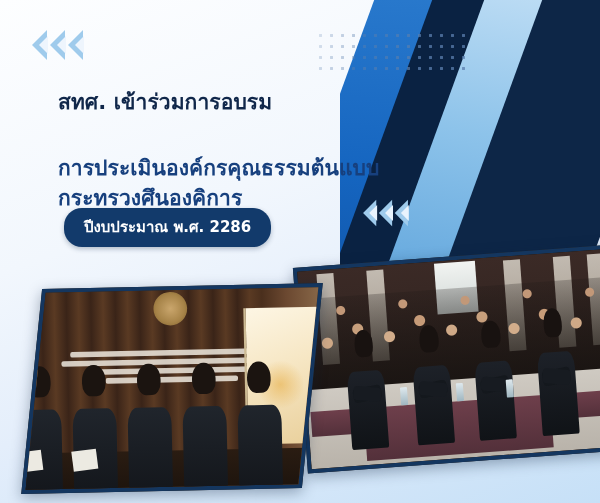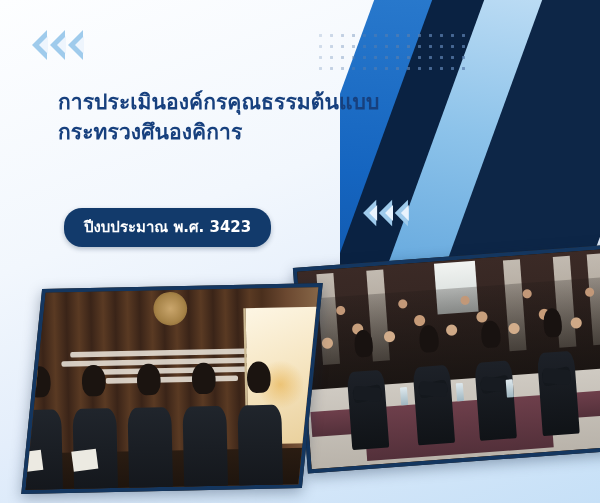--- a/index.html
+++ b/index.html
@@ -88,21 +88,21 @@
   
   #headline { position: absolute; left: 58px; top: 88px; width: 340px; }
   .hl {
     font-size: 21px;
     font-weight: 700;
     line-height: 1.42;
     letter-spacing: .1px;
     white-space: nowrap;
   }
   .hl-1 { color: #10274a; }
-  .hl-2 { color: #17407e; }
+  .hl-2 { color: #17407e; margin-top: 36px; }
   .hl-3 { color: #17407e; }
 
   
   #year-badge {
     position: absolute;
     left: 64px; top: 208px;
     background: #123a6b;
     color: #ffffff;
     font-size: 15px;
     font-weight: 700;
@@ -329,25 +329,26 @@
     <span class="chev"></span>
   </div>
 
   <div class="chevrons" id="chevrons-mid">
     <span class="chev"></span>
     <span class="chev"></span>
     <span class="chev"></span>
   </div>
 
   <div id="headline">
+    <div class="hl hl-1">สทศ. เข้าร่วมการอบรม</div>
     <div class="hl hl-2">การประเมินองค์กรคุณธรรมต้นแบบ</div>
     <div class="hl hl-3">กระทรวงศึนองคิการ</div>
   </div>
 
-  <div id="year-badge">ปีงบประมาณ พ.ศ. 3423</div>
+  <div id="year-badge">ปีงบประมาณ พ.ศ. 2286</div>
 
   <div class="photo-frame" id="photo-hall">
     <div class="photo-inner">
       <div class="scene-hall">
         <div class="wall"></div>
         <div class="pillar" style="left:6%"></div>
         <div class="pillar" style="left:22%"></div>
         <div class="pillar" style="left:66%"></div>
         <div class="pillar" style="left:82%"></div>
         <div class="pillar" style="left:93%"></div>

